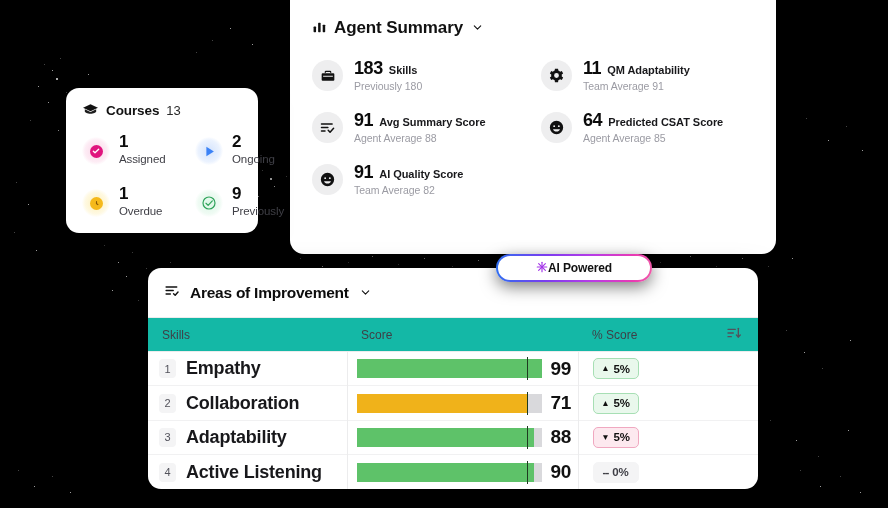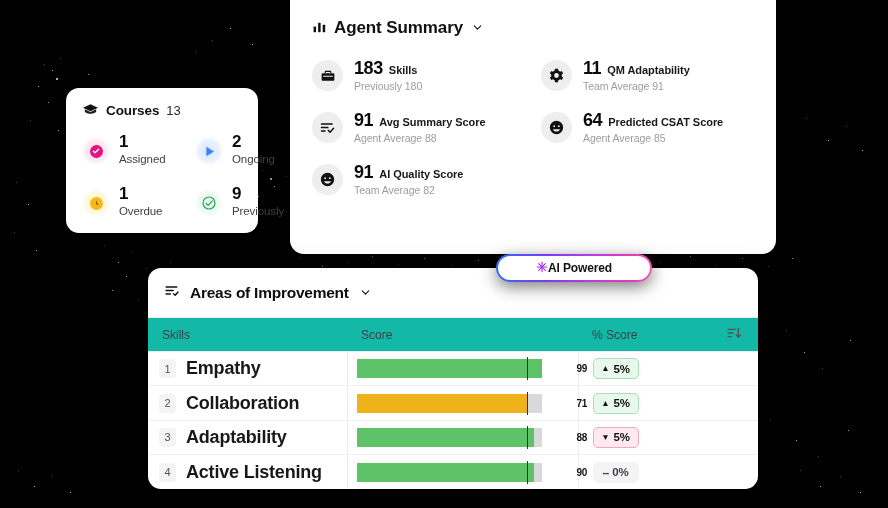--- a/index.html
+++ b/index.html
@@ -220,21 +220,21 @@
     width: 185px; height: 19px;
     background: #d9d9dc;
     flex: 0 0 185px;
   }
   .bar-fill { position: absolute; left: 0; top: 0; bottom: 0; }
   .bar-target {
     position: absolute; top: -2px; bottom: -2px;
     width: 1.6px; background: #1f3a20;
   }
   .score-num {
-    font-size: 10px; font-weight: 700; color: #111; letter-spacing: -.3px; margin-left: 26px;
+    font-size: 19px; font-weight: 700; color: #111; letter-spacing: -.3px;
   }
 
   .change-cell { display: flex; align-items: center; padding-left: 14px; }
   .pill {
     min-width: 46px; height: 21px;
     border-radius: 5px;
     display: inline-flex; align-items: center; justify-content: center; gap: 4px;
     font-size: 11.5px; font-weight: 700; letter-spacing: -.2px;
     padding: 0 7px;
   }

